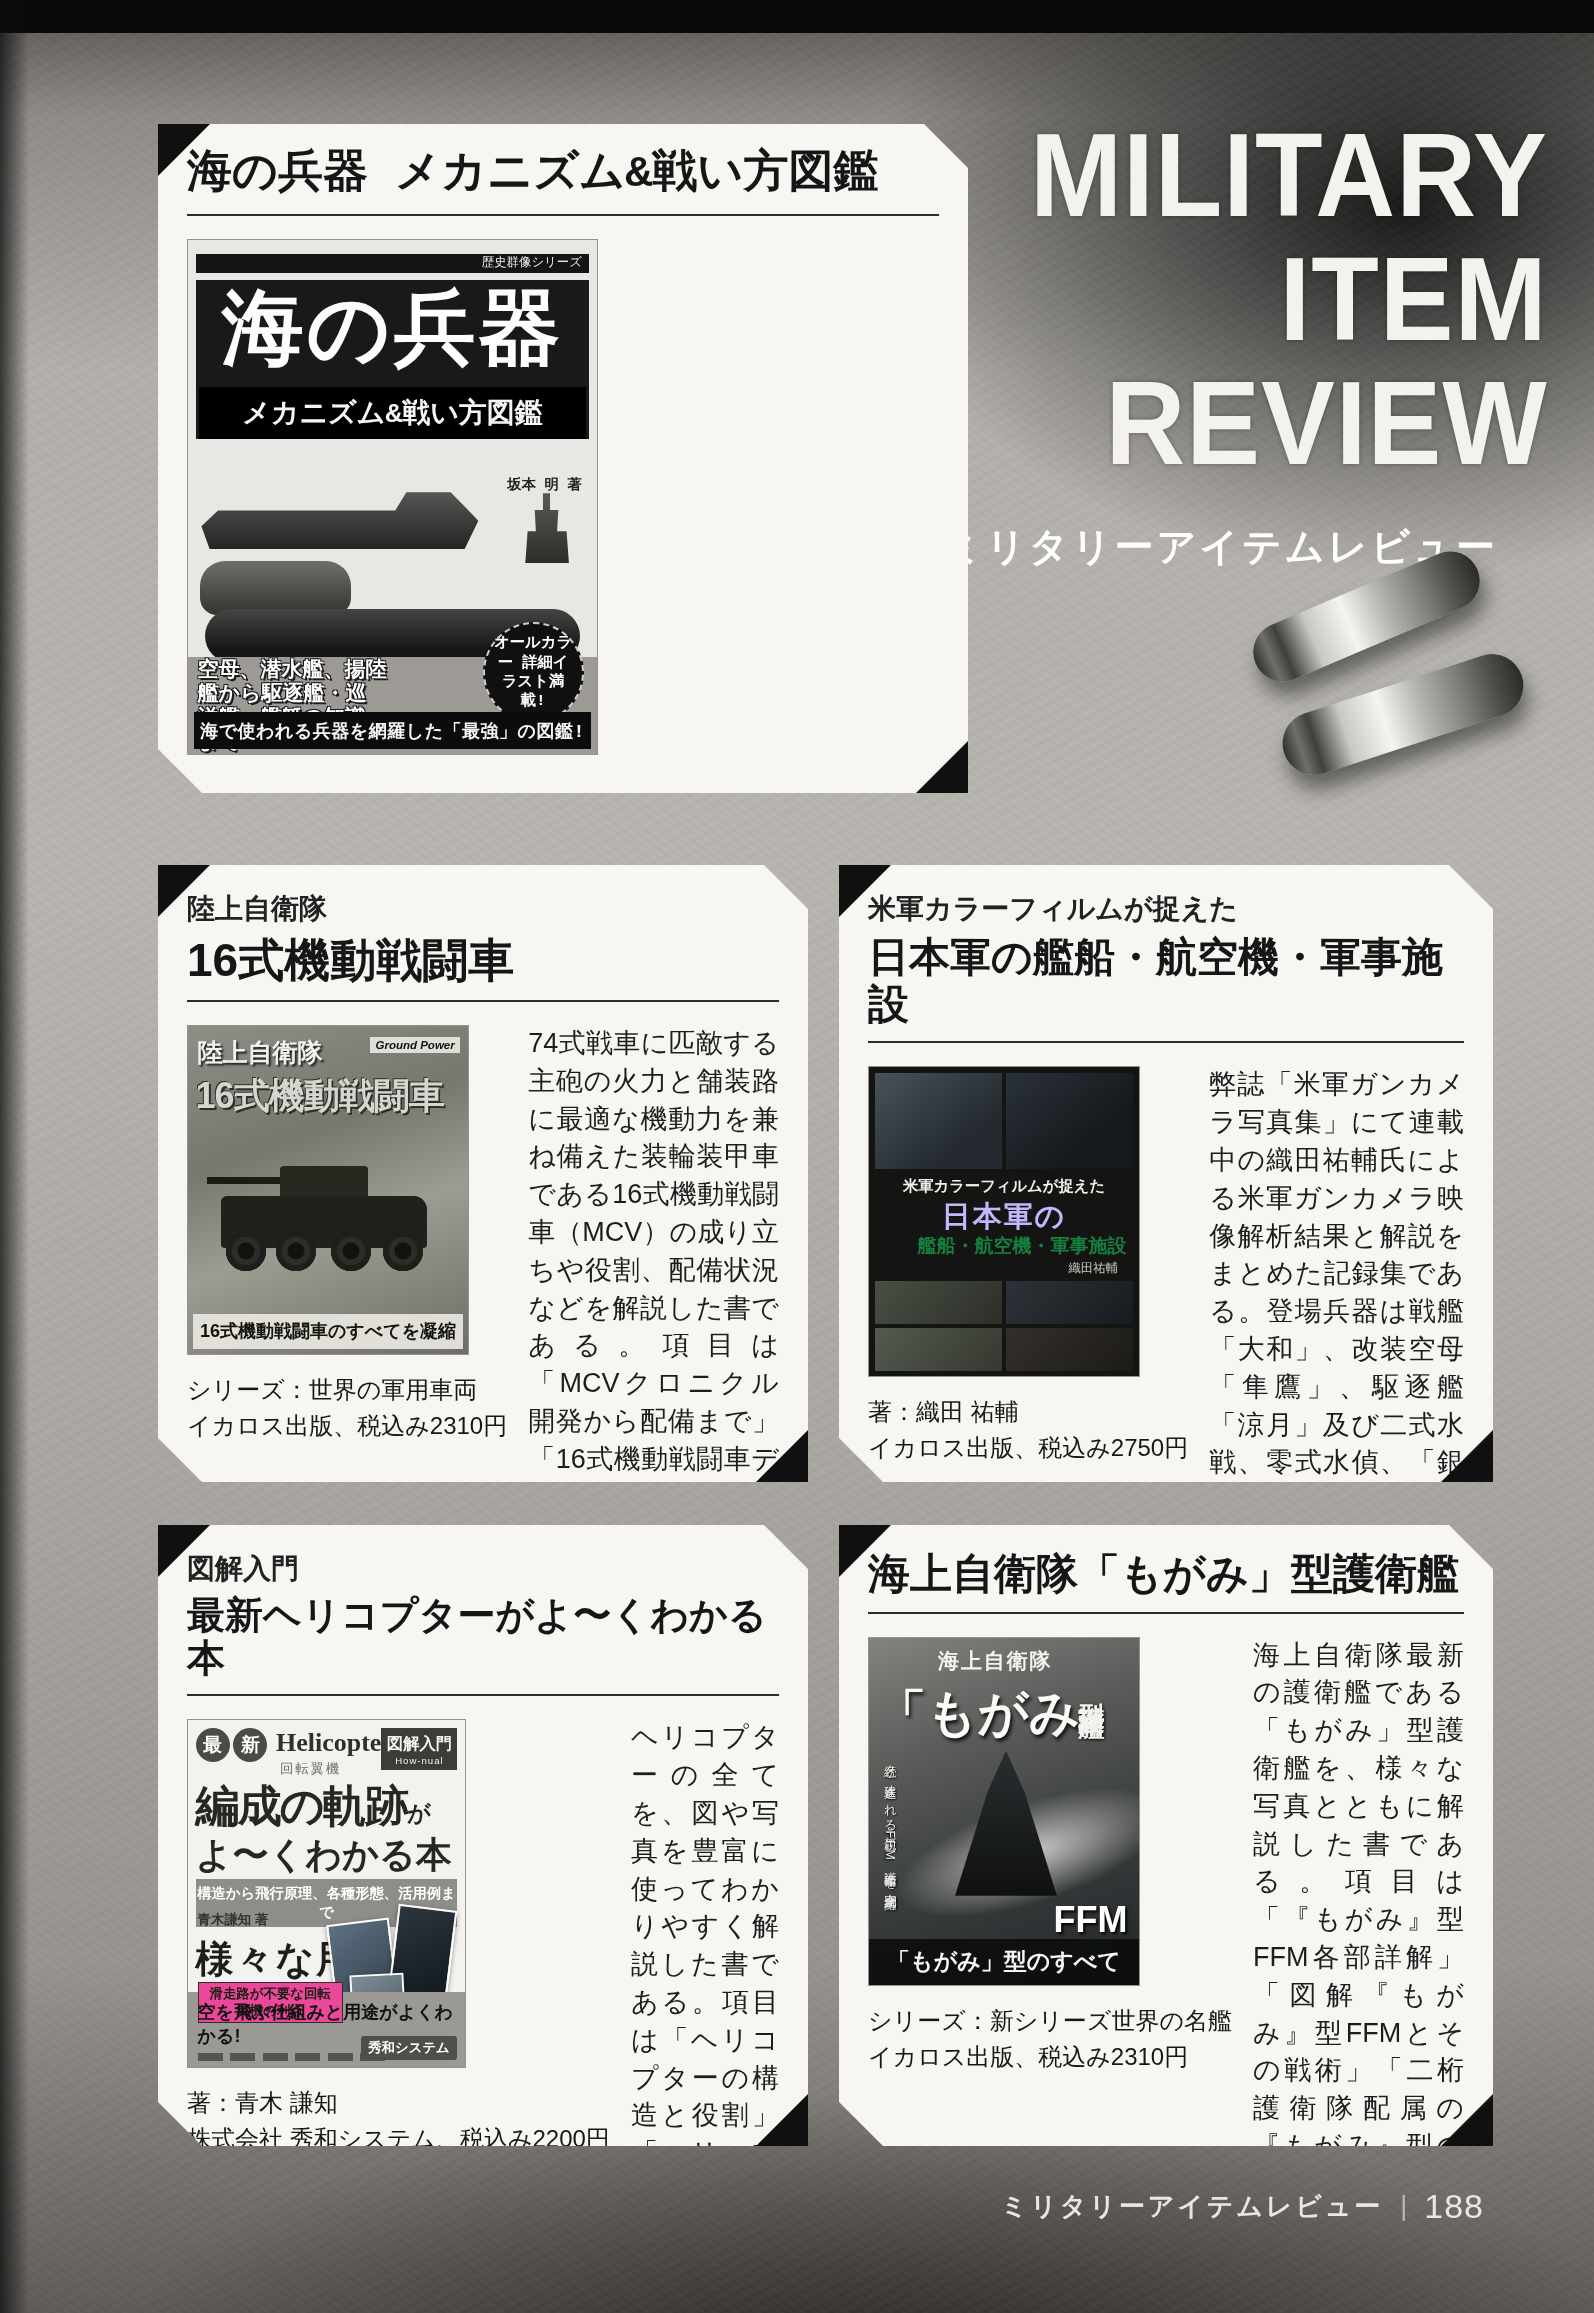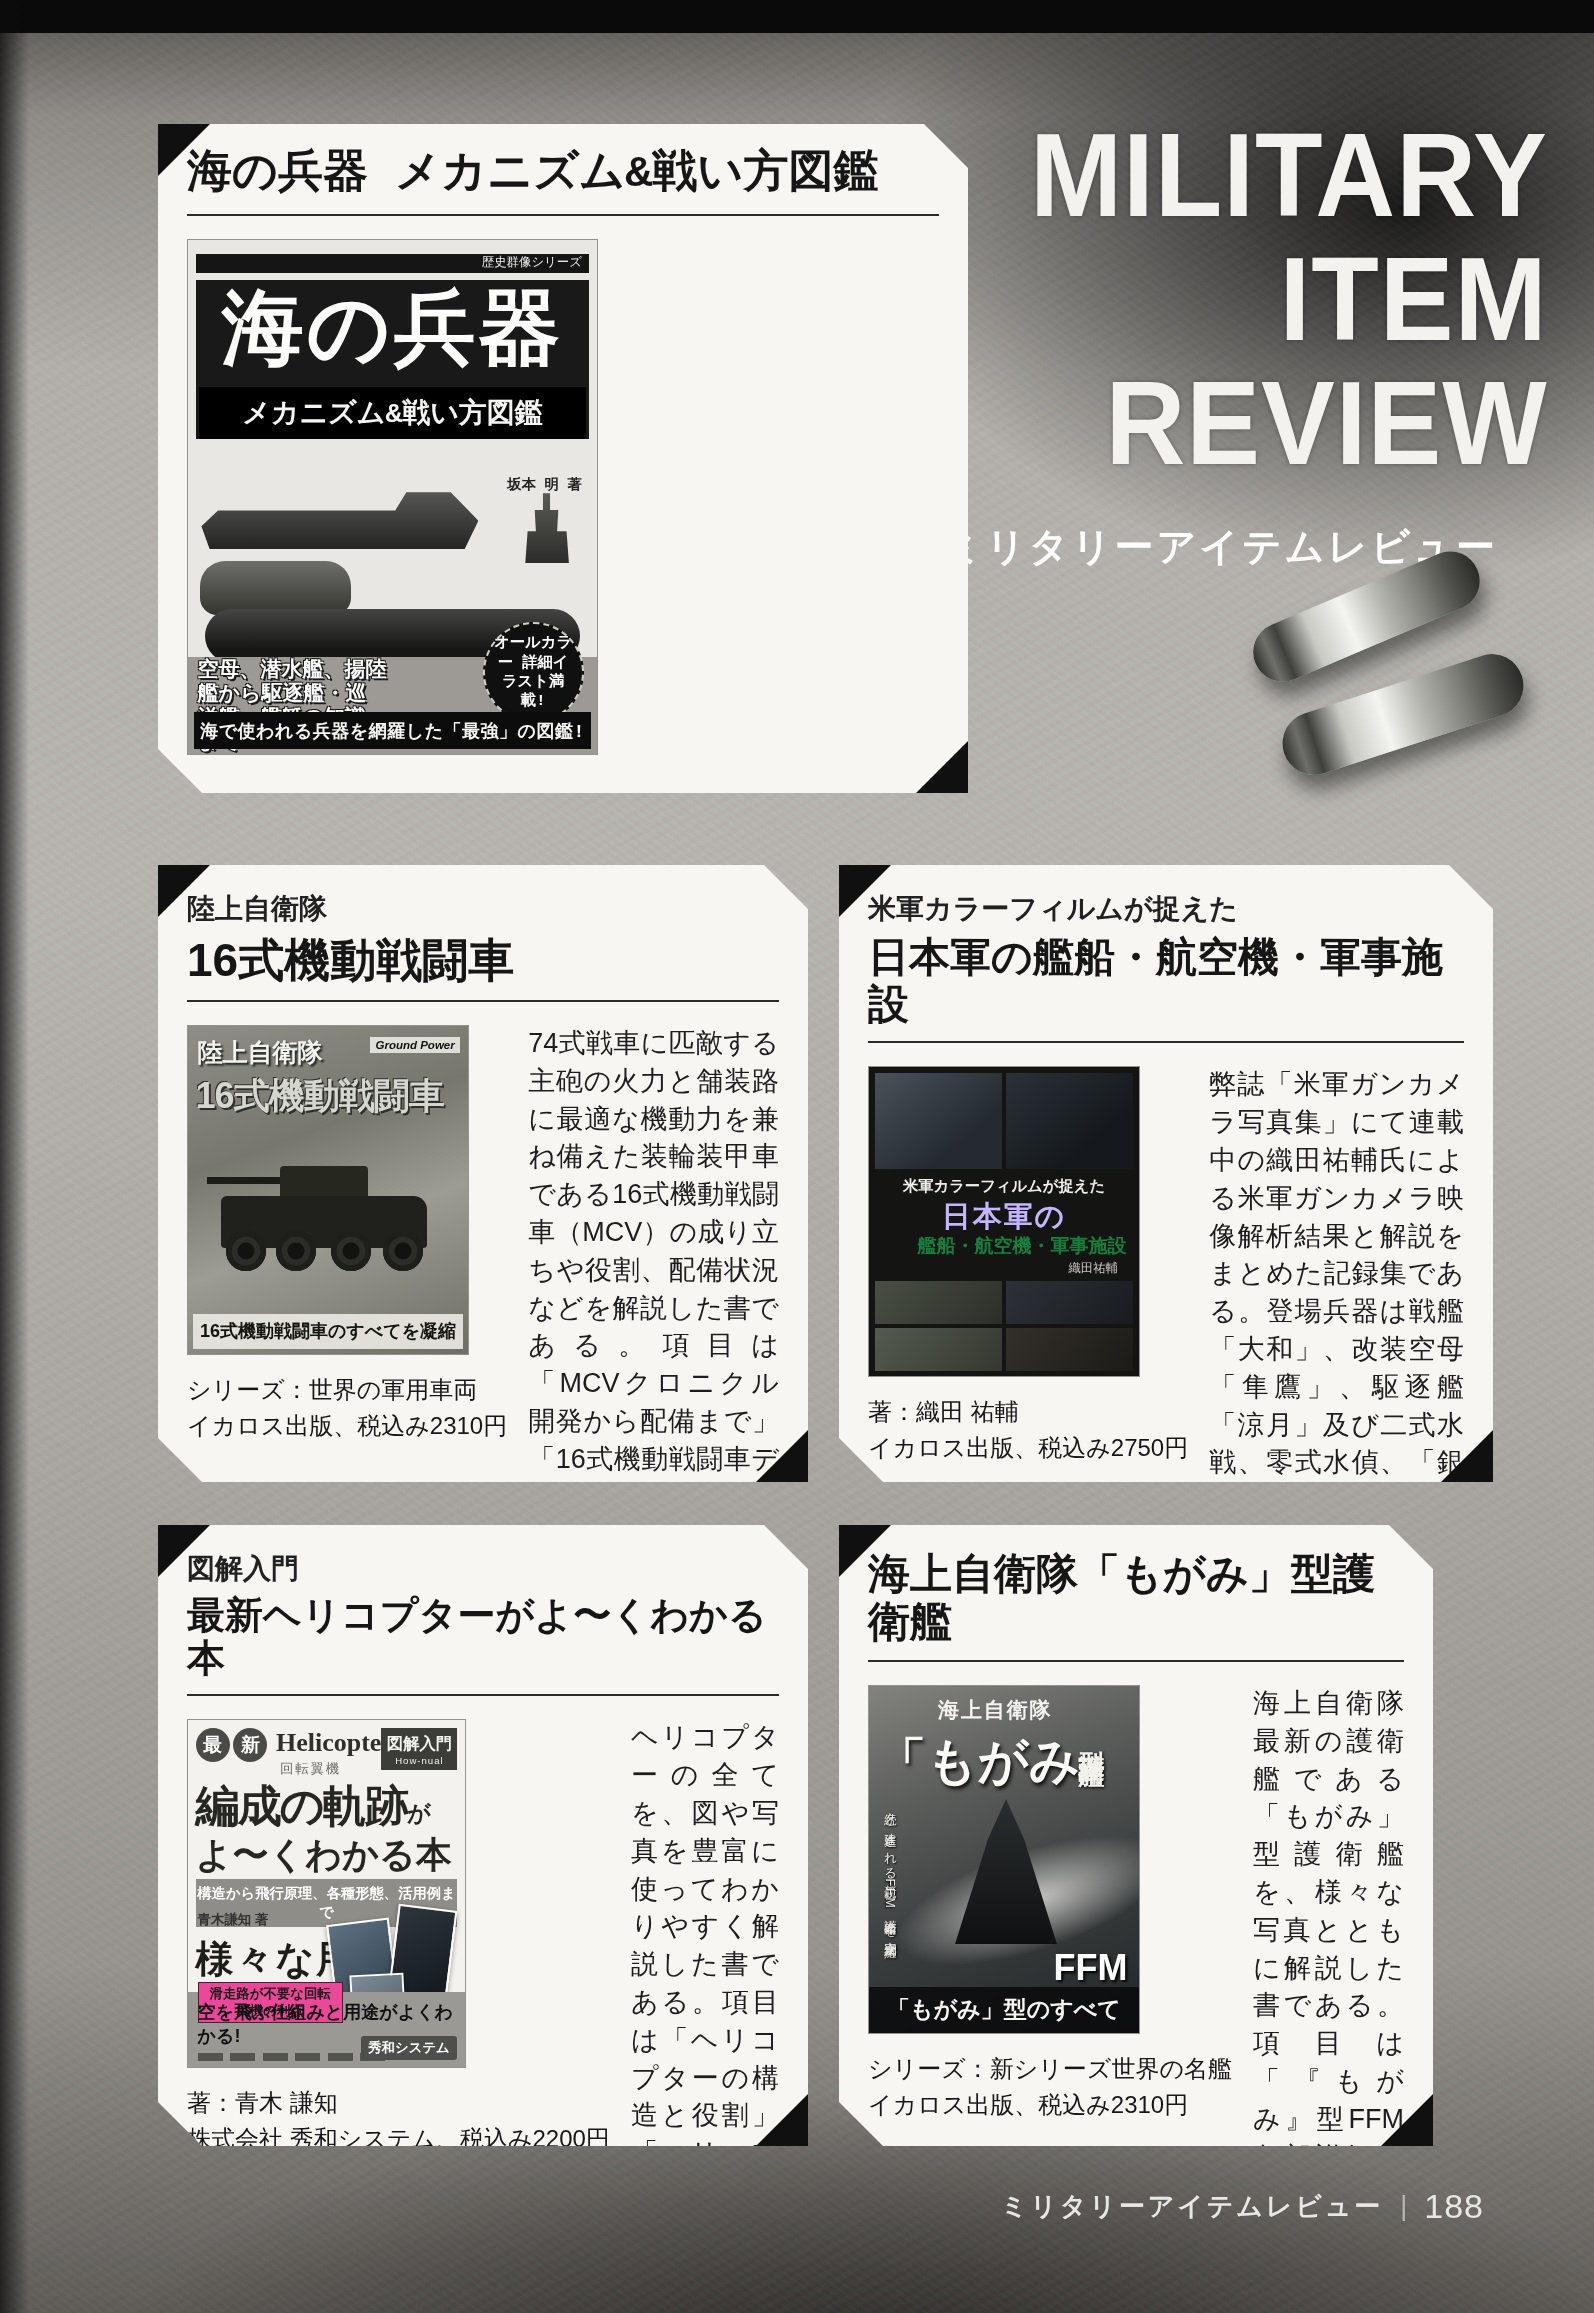--- a/index.html
+++ b/index.html
@@ -62,21 +62,21 @@
   .textcol { flex:1; display:flex; flex-direction:column; }
   .body { font-size:27px; line-height:1.40; text-align:justify; color:#1d1d1d; }
   .credit { font-size:24px; line-height:1.5; color:#171717; }
   .leftcol .credit { margin-top:17px; }
   .textcol .credit { margin-top:auto; }
 
   .panel--1 { left:158px; top:124px;  width:810px; height:669px;font-family:Liberation Mono, monospace; }
   .panel--2 { left:158px; top:865px;  width:650px; height:617px; }
   .panel--3 { left:839px; top:865px;  width:654px; height:617px; }
   .panel--4 { left:158px; top:1525px; width:650px; height:621px; }
-  .panel--5 { left:839px; top:1525px; width:594px; height:621px; }
+  .panel--5 { left:839px; top:1525px; width:654px; height:621px; }
 
   
   .cover { position:relative; overflow:hidden; flex:0 0 auto; background:#e9e7e3; border:1px solid #94928e; }
   .cover-1 { width:411px; height:516px; }
   .cover-2 { width:282px; height:330px; }
   .cover-3 { width:272px; height:311px; }
   .cover-4 { width:279px; height:349px; }
   .cover-5 { width:272px; height:349px; }
 
   

